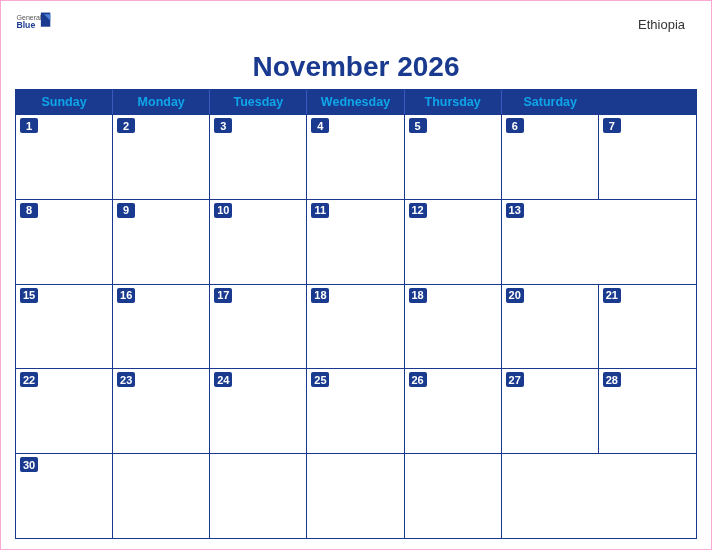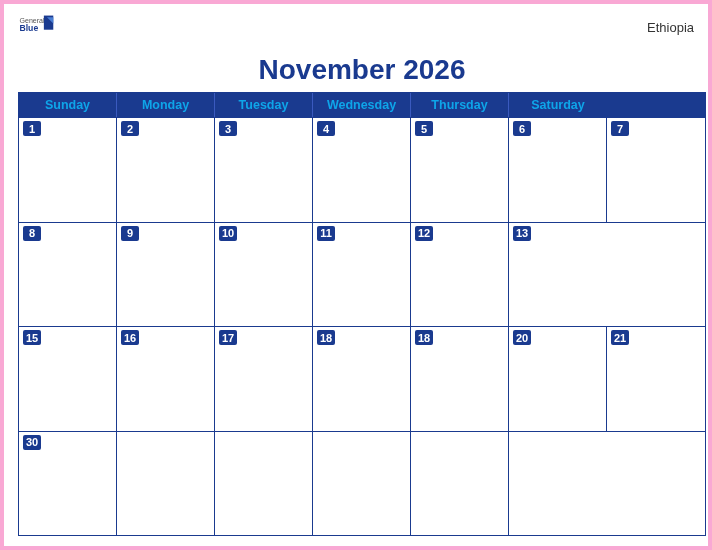--- a/index.html
+++ b/index.html
@@ -9,24 +9,24 @@
       display: flex;
       justify-content: center;
       align-items: center;
       width: 712px;
       height: 550px;
     }
     .calendar-container {
       width: 712px;
       height: 550px;
       background: #fff;
-      border: 4px solid #f9a8d4;
-      display: flex;
-      flex-direction: column;
-      padding: 10px 2px 10px 14px;
+      border: 1px solid #f9a8d4;
+      display: flex;
+      flex-direction: column;
+      padding: 10px 14px 10px 14px;
     }
     .calendar-header {
       display: flex;
       align-items: flex-start;
       justify-content: center;
       position: relative;
       margin-bottom: 6px;
     }
     .logo-area {
       position: absolute;
@@ -201,20 +201,43 @@
           </div>
           <div class="day-cell has-date">
             <span class="date-num">20</span>
           </div>
           <div class="day-cell has-date">
             <span class="date-num">21</span>
           </div>
         </div>
         <div class="week-row">
           <div class="day-cell has-date">
+            <span class="date-num">22</span>
+          </div>
+          <div class="day-cell has-date">
+            <span class="date-num">23</span>
+          </div>
+          <div class="day-cell has-date">
+            <span class="date-num">24</span>
+          </div>
+          <div class="day-cell has-date">
+            <span class="date-num">25</span>
+          </div>
+          <div class="day-cell has-date">
+            <span class="date-num">26</span>
+          </div>
+          <div class="day-cell has-date">
+            <span class="date-num">27</span>
+          </div>
+          <div class="day-cell has-date">
+            <span class="date-num">28</span>
+          </div>
+        </div>
+        <div class="week-row">
+          <div class="day-cell has-date">
             <span class="date-num">30</span>
           </div>
           <div class="day-cell empty">
             <span class="date-num"></span>
           </div>
           <div class="day-cell empty">
             <span class="date-num"></span>
           </div>
           <div class="day-cell empty">
             <span class="date-num"></span>

